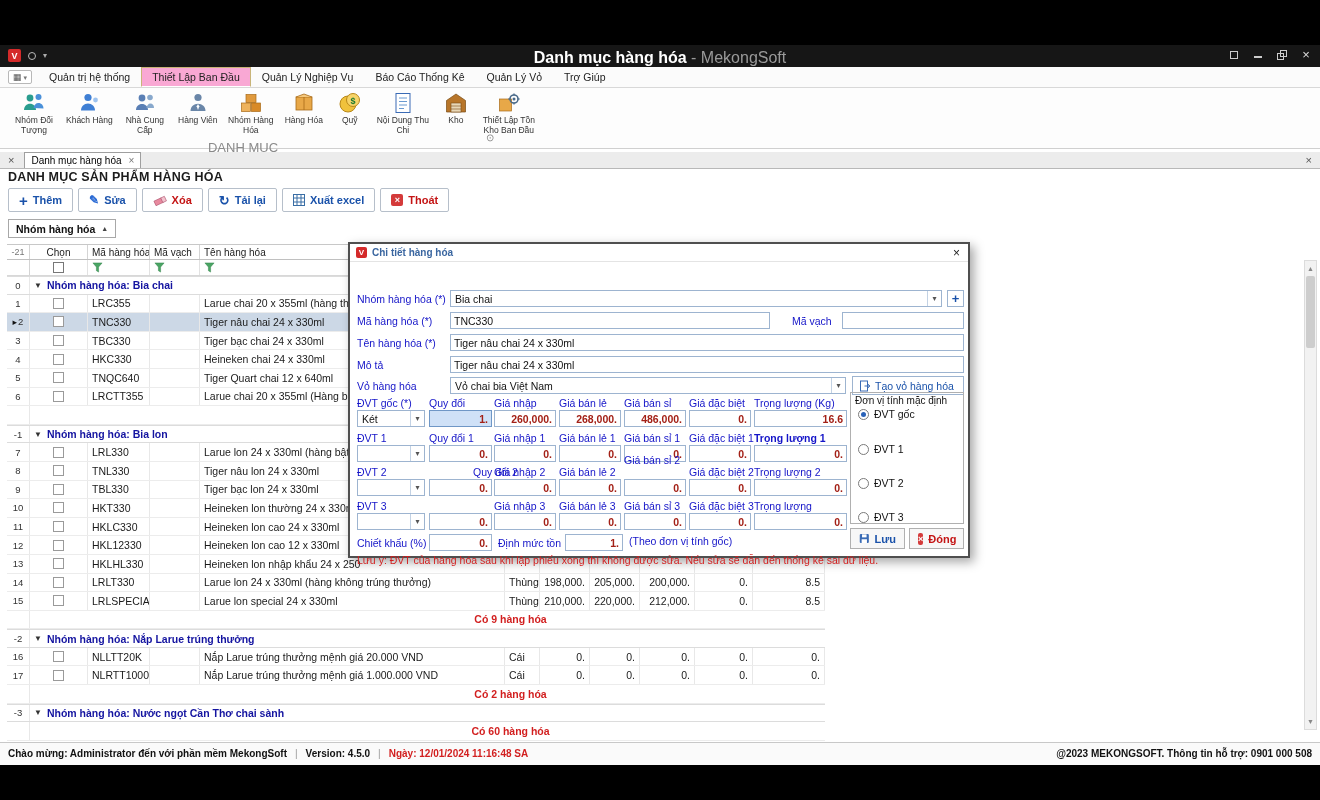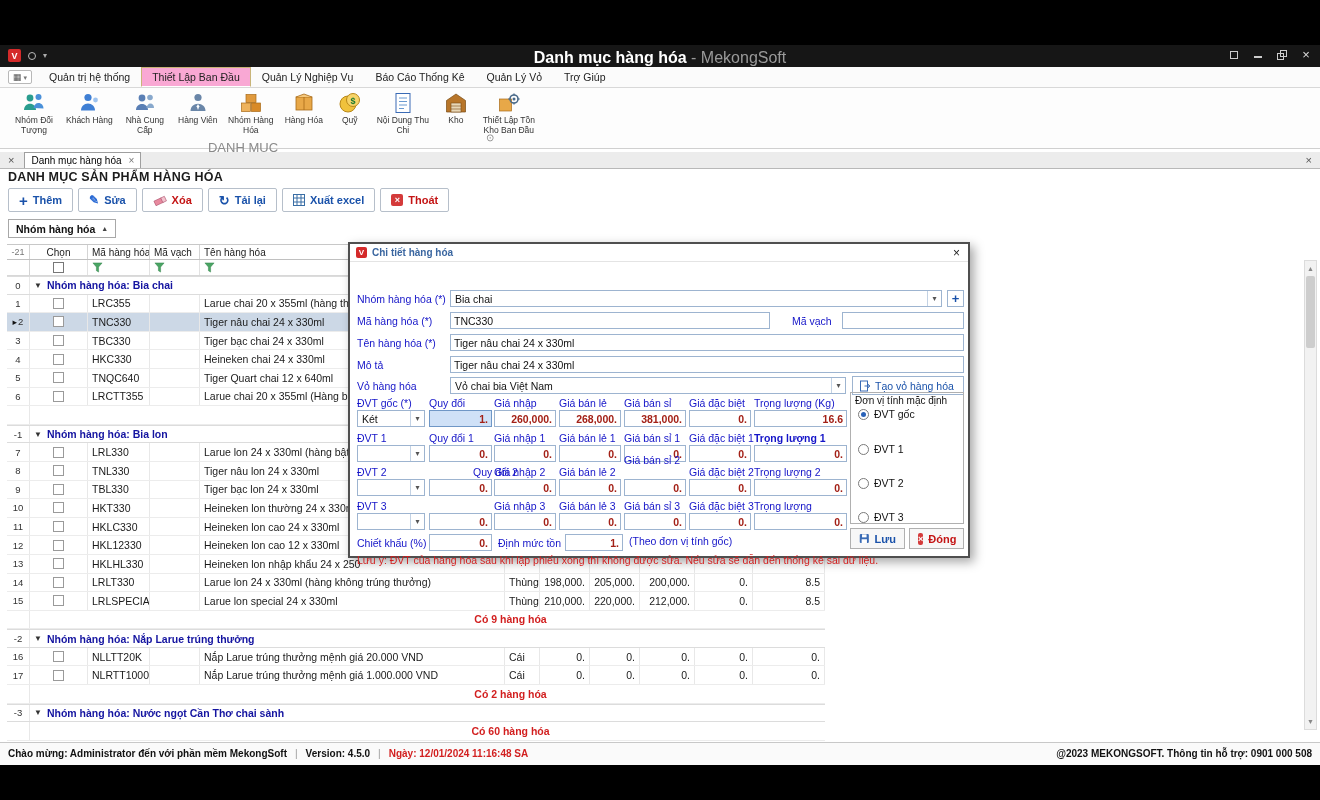--- a/index.html
+++ b/index.html
@@ -771,21 +771,21 @@
         <span class="dl" style="left: 274px; top: 135px;">Giá bán sỉ</span>
         <span class="dl" style="left: 339px; top: 135px;">Giá đặc biệt</span>
         <span class="dl" style="left: 404px; top: 135px;">Trọng lượng (Kg)</span>
         <div class="dd" style="left: 7px; top: 148px; width: 68px;">
           <span class="ddv">Két</span>
           <span class="dda">▾</span>
         </div>
         <div class="din nval hl" style="left: 79px; top: 148px; width: 63px;">1.</div>
         <div class="din nval" style="left: 144px; top: 148px; width: 62px;">260,000.</div>
         <div class="din nval" style="left: 209px; top: 148px; width: 62px;">268,000.</div>
-        <div class="din nval" style="left: 274px; top: 148px; width: 62px;">381,000.</div>
+        <div class="din nval" style="left: 274px; top: 148px; width: 62px;">486,000.</div>
         <div class="din nval" style="left: 339px; top: 148px; width: 62px;">0.</div>
         <div class="din nval" style="left: 404px; top: 148px; width: 93px;">16.6</div>
         <span class="dl" style="left: 7px; top: 170px;">ĐVT 1</span>
         <span class="dl" style="left: 79px; top: 170px;">Quy đổi 1</span>
         <span class="dl" style="left: 144px; top: 170px;">Giá nhập 1</span>
         <span class="dl" style="left: 209px; top: 170px;">Giá bán lẻ 1</span>
         <span class="dl" style="left: 274px; top: 170px;">Giá bán sỉ 1</span>
         <span class="dl" style="left: 339px; top: 170px;">Giá đặc biệt 1</span>
         <span class="dl" style="left: 404px; top: 170px; font-weight: bold;">Trọng lượng 1</span>
         <div class="dd" style="left: 7px; top: 183px; width: 68px;">

